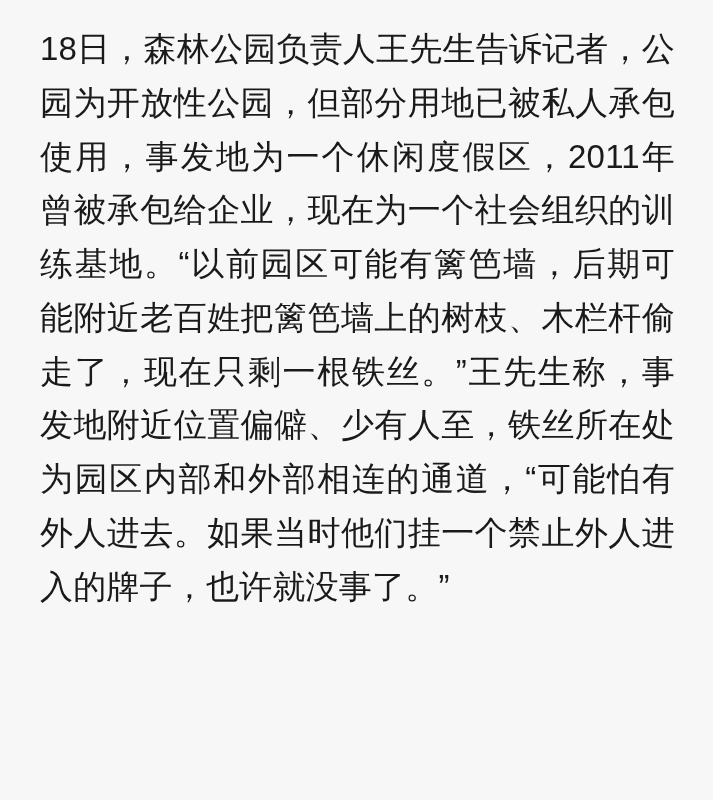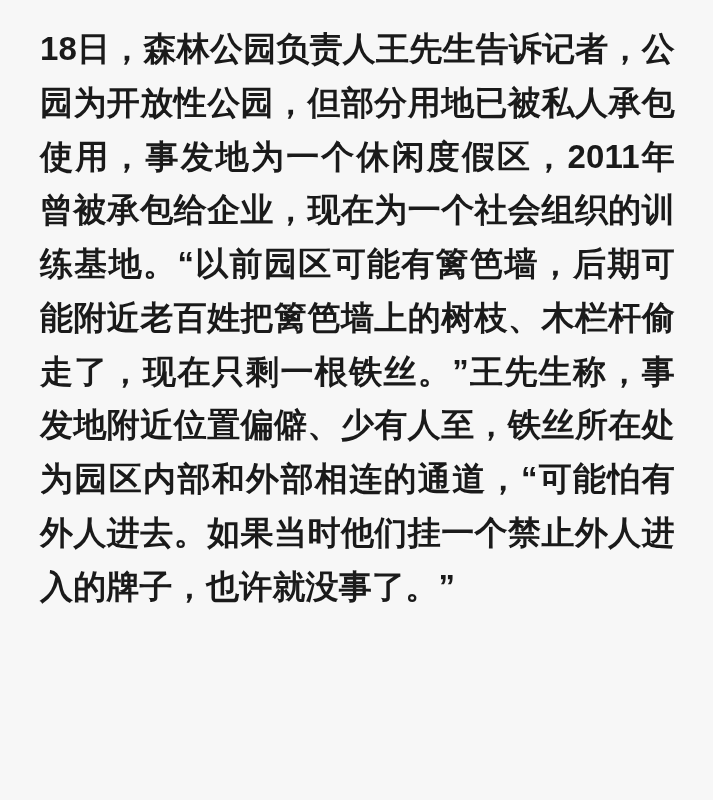--- a/index.html
+++ b/index.html
@@ -22,21 +22,21 @@
     display: block;
   }
   .article-body {
     color: #1a1a1a;
     font-size: 33px;
     line-height: 1.63;
     letter-spacing: 0.2px;
     text-align: justify;
     text-justify: inter-ideograph;
     word-break: break-all;
-    font-weight: 700;
+    font-weight: 400;
   }
   .article-body p {
     margin: 0;
   }
 </style>
 </head>
 <body>
 
 <div class="page">
   <div class="article-body">

